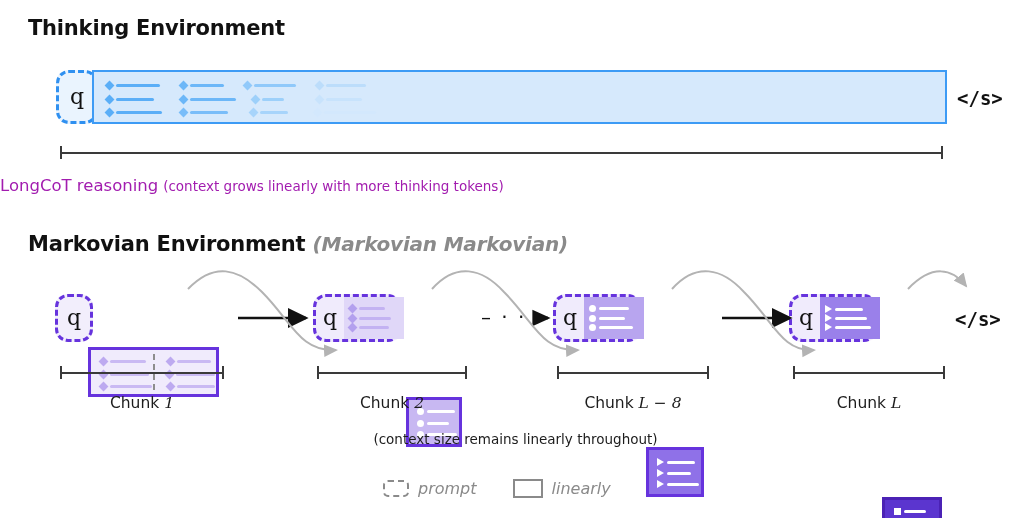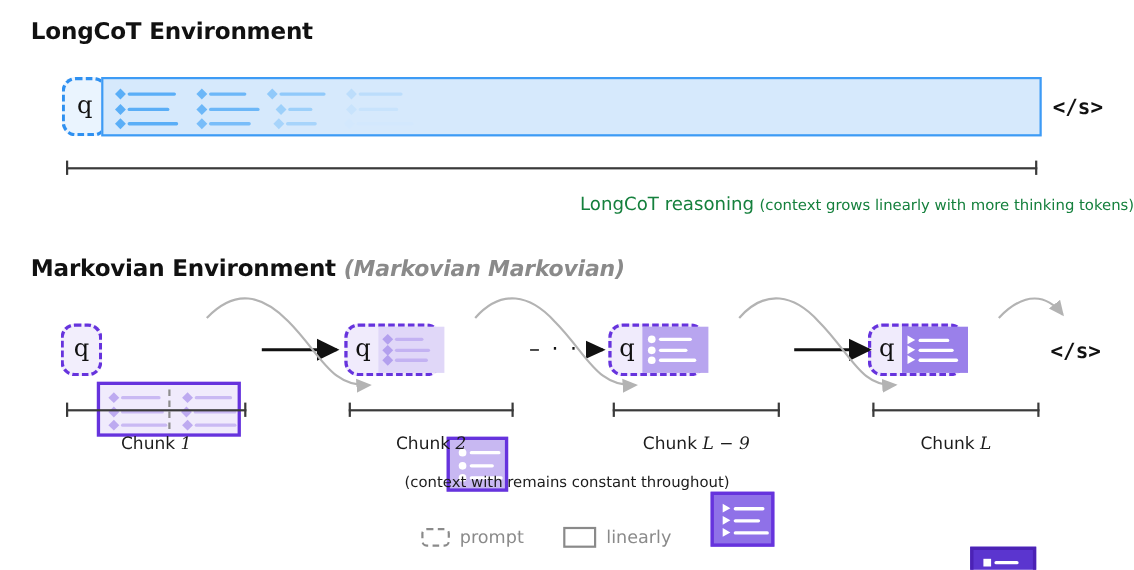--- a/index.html
+++ b/index.html
@@ -128,23 +128,23 @@
     width: 1.6px;
     height: 13px;
     background: #3a3a3a;
   }
   .bracket .tick.l { left: 0; }
   .bracket .tick.r { right: 0; }
 
   
   .caption {
     font-size: 15.5px;
-    color: #15803d;
-    white-space: nowrap;
-    text-align: right;
+    color: #a21caf;
+    white-space: nowrap;
+    text-align: left;
   }
   .caption .strong { font-size: 16.5px; }
   .caption .small { font-size: 13.5px; }
   .chunk-label {
     font-size: 15.5px;
     color: #1c1c1c;
     white-space: nowrap;
     text-align: center;
   }
   .chunk-label .math {
@@ -172,36 +172,37 @@
     border: 2.5px dashed #8a8a8a;
     border-radius: 5px;
   }
   .legend-swatch-solid {
     width: 30px; height: 19px;
     box-sizing: border-box;
     border: 2.5px solid #8a8a8a;
   }
   .legend-text {
     font-size: 16px;
+    font-style: italic;
     color: #8a8a8a;
     white-space: nowrap;
   }
 
   svg.overlay {
     position: absolute;
     left: 0; top: 0;
     width: 1031px; height: 518px;
     pointer-events: none;
   }
 </style>
 </head>
 <body>
 
 <div class="abs section-title" style="left:28px; top:16px;">
-  <span>LongCoT Environment</span>
+  <span>Thinking Environment</span>
 </div>
 
 <div class="abs prompt-box" style="left:56px; top:70px; width:42px; height:54px;">
   <span class="q-glyph">q</span>
 </div>
 
 <div class="abs resp-box blue" style="left:92px; top:70px; width:855px; height:54px;">
   <div class="rows" style="left:12px; top:10px; width:340px; height:34px;">
     <div class="row">
       <span class="bullet diamond" style="background:#5aaef7;"></span>
@@ -440,27 +441,27 @@
   <div class="tick r"></div>
 </div>
 
 <div class="abs chunk-label" style="left:60px; top:394px; width:164px;">
   <span>Chunk </span><span class="math">1</span>
 </div>
 <div class="abs chunk-label" style="left:317px; top:394px; width:150px;">
   <span>Chunk </span><span class="math">2</span>
 </div>
 <div class="abs chunk-label" style="left:557px; top:394px; width:152px;">
-  <span>Chunk </span><span class="math">L − 9</span>
+  <span>Chunk </span><span class="math">L − 8</span>
 </div>
 <div class="abs chunk-label" style="left:793px; top:394px; width:152px;">
   <span>Chunk </span><span class="math">L</span>
 </div>
 
-<div class="abs note" style="left:0; top:431px; width:1031px;">(context with remains constant throughout)</div>
+<div class="abs note" style="left:0; top:431px; width:1031px;">(context size remains linearly throughout)</div>
 
 <div class="legend" style="left:383px; top:479px;">
   <span class="legend-swatch-dashed"></span>
   <span class="legend-text">prompt</span>
   <span style="display:inline-block;width:18px"></span>
   <span class="legend-swatch-solid"></span>
   <span class="legend-text">linearly</span>
 </div>
 
 </body></html>

